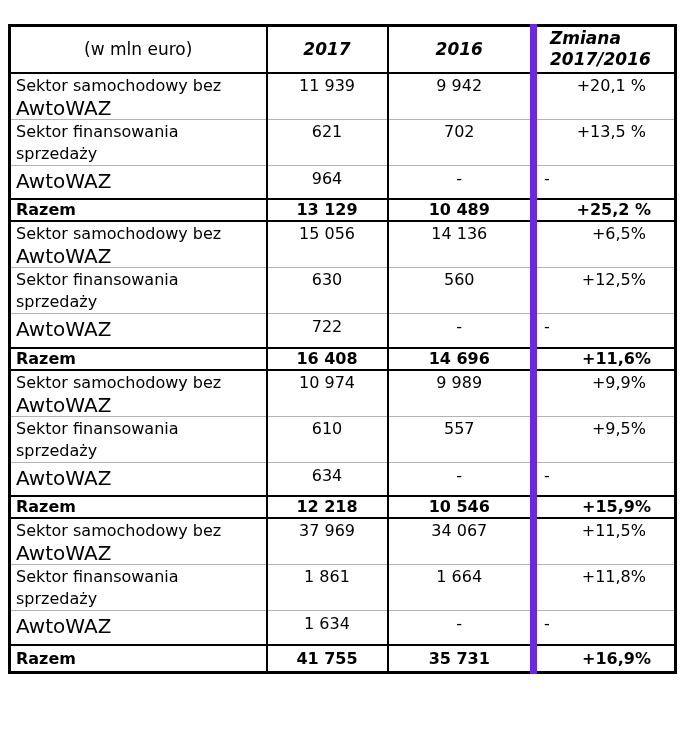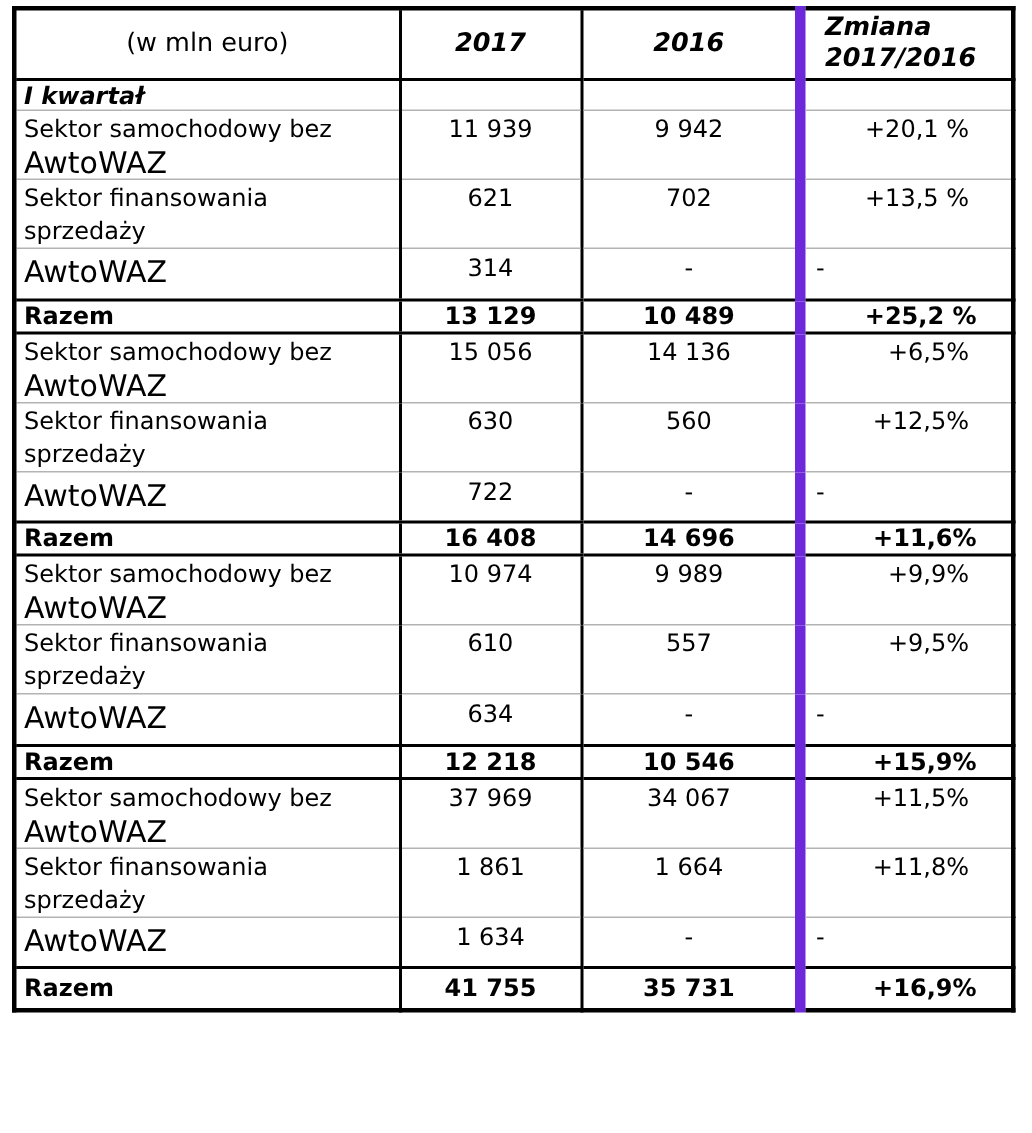--- a/index.html
+++ b/index.html
@@ -2,21 +2,21 @@
 <html><head>
 <meta charset="utf-8">
 <style>
   * { margin:0; padding:0; box-sizing:border-box; }
   html,body { background:#ffffff; }
   body {
     width:688px; height:755px; position:relative;
     font-family:"DejaVu Sans", sans-serif; color:#000;
   }
   table.fin {
-    position:absolute; left:8px; top:4px; width:666px;
+    position:absolute; left:8px; top:24px; width:666px;
     border-collapse:collapse; table-layout:fixed;
     border:3px solid #000;
   }
   td {
     border-left:2px solid #000;
     vertical-align:top; white-space:nowrap; overflow:hidden;
     font-size:16px;
   }
   td:first-child { border-left:none; }
   td:last-child { border-left:7px solid #6d28d9; }
@@ -69,47 +69,41 @@
       <td>2017</td>
       <td>2016</td>
       <td class="change-header">
         <div>Zmiana</div>
         <div>2017/2016</div>
       </td>
     </tr>
   </thead>
   <tbody>
 
-    <tr class="row-section">
-      <td class="label-cell section-title">I kwartał</td>
-      <td></td>
-      <td></td>
-      <td></td>
-    </tr>
     <tr class="row-two">
       <td class="label-cell">
         <div>Sektor samochodowy bez</div>
         <div class="big">AwtoWAZ</div>
       </td>
       <td class="val">11 939</td>
       <td class="val">9 942</td>
       <td class="chg">+20,1 %</td>
     </tr>
     <tr class="row-two">
       <td class="label-cell">
         <div>Sektor finansowania</div>
         <div>sprzedaży</div>
       </td>
       <td class="val">621</td>
       <td class="val">702</td>
       <td class="chg">+13,5 %</td>
     </tr>
     <tr class="row-awto">
       <td class="label-cell">AwtoWAZ</td>
-      <td class="val">314</td>
+      <td class="val">964</td>
       <td class="val">-</td>
       <td class="dash-left">-</td>
     </tr>
     <tr class="row-total">
       <td class="label-cell">Razem</td>
       <td class="val">13 129</td>
       <td class="val">10 489</td>
       <td class="chg">+25,2 %</td>
     </tr>
 

